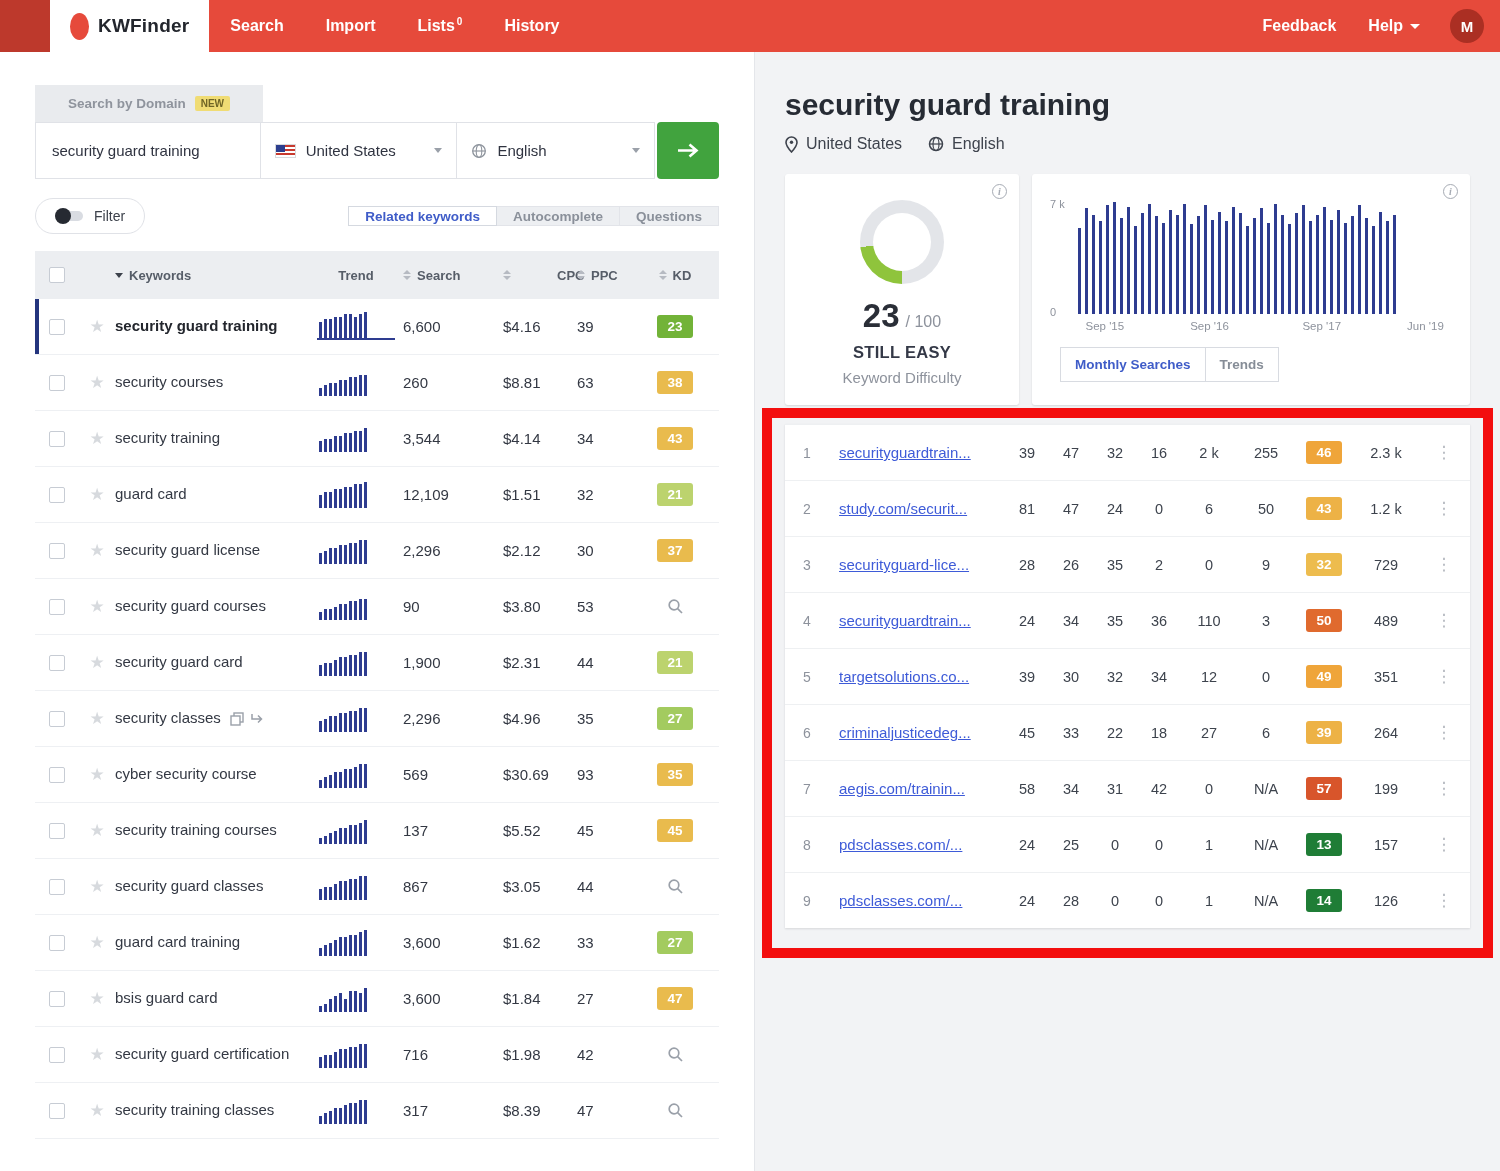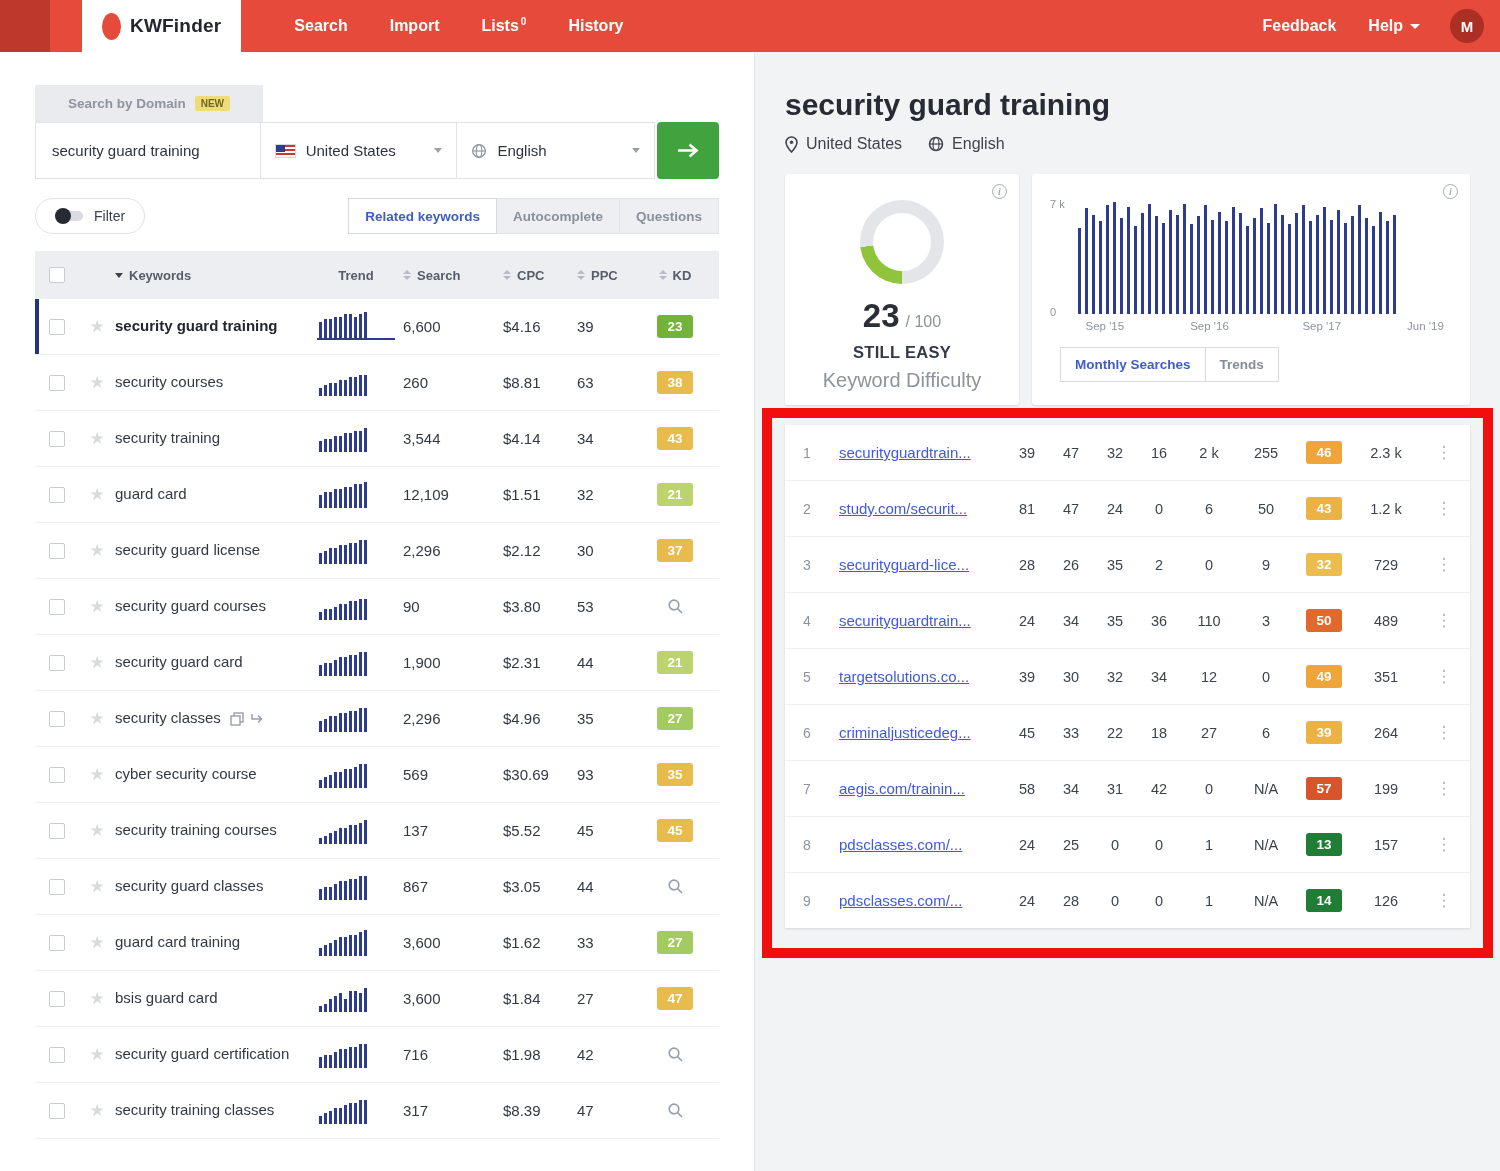--- a/index.html
+++ b/index.html
@@ -1,20 +1,20 @@
 <!DOCTYPE html>
 <html><head>
 <meta charset="utf-8">
 <style>
   * { margin:0; padding:0; box-sizing:border-box; }
   html,body { width:1500px; height:1171px; overflow:hidden; background:#fff;
     font-family:"Liberation Sans", sans-serif; }
 
   
-  .topnav { height:52px; background:#e64a3b; display:flex; align-items:stretch; color:#fff;gap:32px; }
+  .topnav { height:52px; background:#e64a3b; display:flex; align-items:stretch; color:#fff; }
   .hamburger { width:50px; background:#bd392c; display:flex; align-items:center; justify-content:center; cursor:pointer; }
   .hamburger .bars span { display:block; width:18px; height:2px; background:#fff; margin:4px 0; border-radius:1px; }
   .logo-box { background:#fff; display:flex; align-items:center; gap:9px; padding:0 20px; }
   .logo-mark { width:19px; height:27px; background:#e64a3b; border-radius:50%; }
   .logo-text { font-size:19px; font-weight:bold; color:#23262d; letter-spacing:.2px; }
   .nav-items { display:flex; align-items:stretch; }
   .nav-item { display:flex; align-items:center; padding:0 21px; font-size:16px; font-weight:bold; cursor:pointer; position:relative; }
   .nav-item sup { font-size:10px; margin-left:2px; transform:translateY(-5px); }
   .nav-right { margin-left:auto; display:flex; align-items:center; padding-right:16px; }
   .nav-link { font-size:16px; font-weight:bold; padding:0 16px; cursor:pointer; display:flex; align-items:center; gap:7px; }
@@ -50,42 +50,42 @@
   .submit-btn { width:62px; margin-left:2px; background:#41a33e; border:none; border-radius:4px; display:flex;
     align-items:center; justify-content:center; cursor:pointer; }
 
   
   .filter-row { margin-top:18px; display:flex; align-items:center; height:38px; }
   .filter-pill { display:flex; align-items:center; gap:11px; border:1px solid #e0e2e7; border-radius:19px; padding:9px 19px; cursor:pointer; }
   .toggle { width:28px; height:10px; background:#d9dce2; border-radius:6px; position:relative; }
   .toggle::before { content:""; position:absolute; left:0; top:-3px; width:16px; height:16px; border-radius:50%; background:#262a32; }
   .filter-label { font-size:14px; color:#3c414b; }
   .result-tabs { margin-left:auto; display:flex; }
-  .rtab { height:36px; display:flex; align-items:center; padding:0 16px; font-size:13.5px; font-weight:bold;
+  .rtab { height:20px; display:flex; align-items:center; padding:0 16px; font-size:13.5px; font-weight:bold;
     color:#8a909a; background:#edeff2; border:1px solid #e2e4e9; border-left:none; cursor:pointer; }
   .rtab:first-child { border-left:1px solid #e2e4e9; }
   .rtab.active { background:#fff; color:#3f5cc8; border:1px solid #d5d9e0; }
 
   
   .kw-table { margin-top:16px; }
   .kw-thead, .kw-row { display:grid; grid-template-columns:44px 36px 1fr 78px 96px 76px 64px 88px; align-items:center; }
   .kw-thead { height:48px; background:#eceef1; font-size:13px; font-weight:bold; color:#565d68; }
   .kw-row { height:56px; border-bottom:1px solid #eef0f3; background:#fff; position:relative; font-size:15px; color:#333843; cursor:pointer; }
   .kw-row.selected::before { content:""; position:absolute; left:0; top:0; bottom:0; width:4px; background:#24357e; }
   .kw-row.selected .kw { font-weight:bold; color:#23262d; }
   .c-center { display:flex; justify-content:center; align-items:center; }
   .checkbox { width:16px; height:16px; border:1px solid #c7ccd4; border-radius:2px; background:#fff; cursor:pointer; }
   .star { color:#d7dade; font-size:17px; cursor:pointer; text-align:center; }
   .kw { padding-right:8px; line-height:1.25; display:flex; align-items:center; gap:9px; }
   .kw-icons { display:inline-flex; gap:7px; align-items:center; }
   .trend { display:flex; align-items:flex-end; gap:2px; height:26px; padding-left:2px; }
   .trend i { width:3px; background:#2e3c90; display:block; }
   .kw-row.selected .trend { border-bottom:2px solid #2e3c90; }
   .cell-num { padding-left:8px; }
-  .cell-cpc { padding-left:12px; }
+  .cell-cpc { padding-left:12px;gap:40px; }
   .cell-ppc { padding-left:10px; }
   .kd-badge { width:36px; height:23px; border-radius:3px; color:#fff; font-weight:bold; font-size:13.5px;
     display:flex; align-items:center; justify-content:center; cursor:pointer; }
   .sort { display:inline-flex; flex-direction:column; gap:2px; margin-right:6px; vertical-align:middle; }
   .sort i { width:0; height:0; border-left:4px solid transparent; border-right:4px solid transparent; }
   .sort .up { border-bottom:4px solid #b6bac2; }
   .sort .down { border-top:4px solid #b6bac2; }
   .tri-down { display:inline-block; width:0; height:0; border-left:4px solid transparent; border-right:4px solid transparent;
     border-top:5px solid #3c414b; margin-right:6px; }
   .h-label { display:inline-flex; align-items:center; }
@@ -101,21 +101,21 @@
   .info-icon { position:absolute; top:10px; right:12px; width:15px; height:15px; border:1.5px solid #a6abb4; border-radius:50%;
     color:#a6abb4; font-size:10px; font-weight:bold; font-style:italic; display:flex; align-items:center; justify-content:center;
     font-family:"Liberation Serif", serif; cursor:pointer; }
   .kd-card { width:234px; height:231px; display:flex; flex-direction:column; align-items:center; }
   .donut { width:84px; height:84px; border-radius:50%; margin-top:26px; position:relative; }
   .donut::after { content:""; position:absolute; inset:13px; background:#fff; border-radius:50%; }
   .kd-score-row { margin-top:13px; display:flex; align-items:baseline; gap:6px; }
   .kd-score { font-size:33px; font-weight:bold; color:#2a2e37; }
   .kd-outof { font-size:16px; color:#8d929c; }
   .kd-status { margin-top:8px; font-size:16.5px; font-weight:bold; color:#343947; letter-spacing:.3px; }
-  .kd-label { margin-top:7px; font-size:20px; color:#8d929c; }
+  .kd-label { margin-top:7px; font-size:15px; color:#8d929c; }
 
   .trends-card { flex:1; height:231px; padding:18px 18px 0 18px; }
   .chart-zone { position:relative; margin-left:28px; margin-top:10px; height:112px; }
   .bars { display:flex; align-items:flex-end; gap:4px; height:112px; }
   .bars i { width:3px; background:#2e3c90; display:block; }
   .y-top { position:absolute; left:-28px; top:-4px; font-size:11px; color:#8d929c; }
   .y-bottom { position:absolute; left:-28px; bottom:-4px; font-size:11px; color:#8d929c; }
   .x-labels { position:relative; margin-left:28px; height:15px; margin-top:6px; font-size:11.5px; color:#8d929c; }
   .x-labels span { position:absolute; top:0; }
   .chart-btns { margin-top:12px; display:flex;padding-left:10px; }

